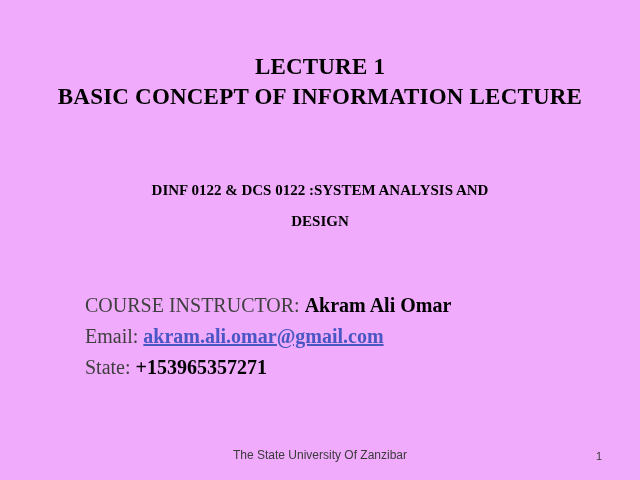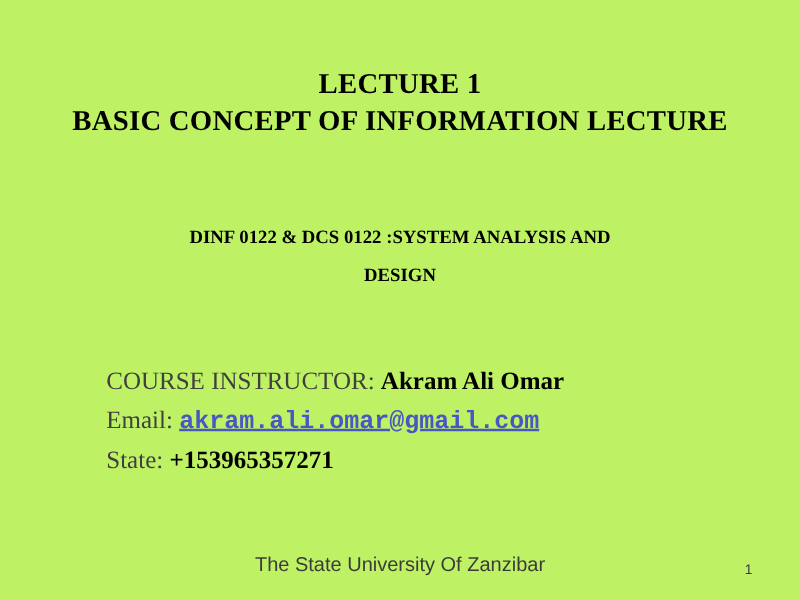--- a/index.html
+++ b/index.html
@@ -12,21 +12,21 @@
     background: #ffffff;
     font-family: "Liberation Serif", serif;
     color: #000000;
     overflow: hidden;
   }
   .slide {
     position: relative;
     width: 640px;
     height: 480px;
     box-sizing: border-box;
-    background: #bef264;
+    background: #f0abfc;
   }
   .title-block {
     position: absolute;
     top: 52px;
     left: 24px;
     right: 24px;
     text-align: center;
   }
   .title-line {
     font-family: "Liberation Serif", serif;
@@ -63,30 +63,29 @@
     margin-left: 39px;
   }
   .body-line .value {
     font-weight: bold;
     color: #000000;
   }
   .body-line .link {
     font-weight: bold;
     color: #4a56c4;
     text-decoration: underline;
-    font-family: Liberation Mono, monospace;
   }
   .footer-center {
     position: absolute;
     bottom: 18px;
     left: 0;
     width: 640px;
     text-align: center;
     font-family: "Liberation Sans", sans-serif;
-    font-size: 16px;
+    font-size: 12px;
     color: #3b3b3b;
   }
   .footer-page {
     position: absolute;
     bottom: 18px;
     right: 38px;
     font-family: "Liberation Sans", sans-serif;
     font-size: 11px;
     color: #3b3b3b;
   }

